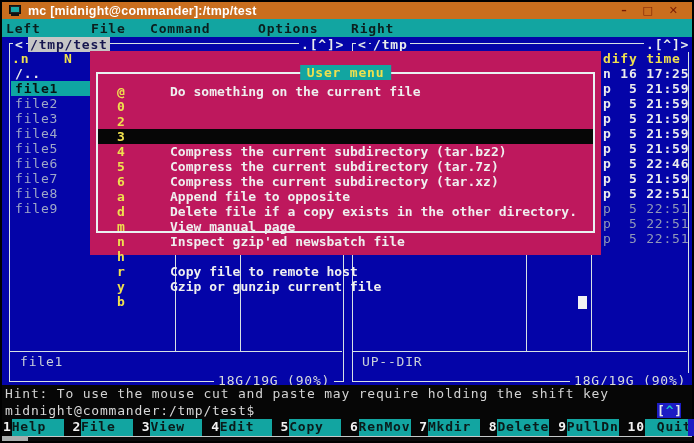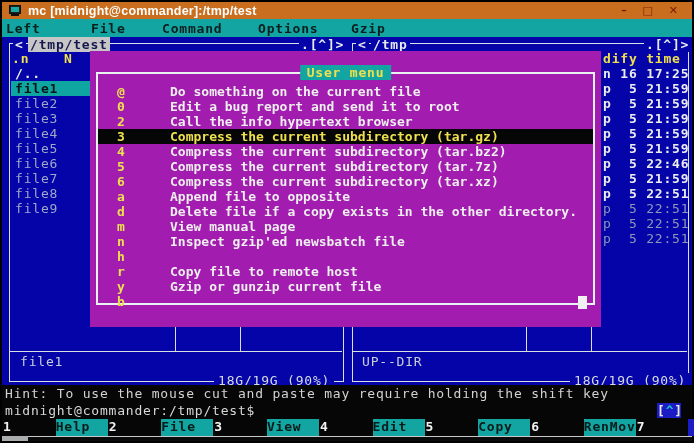--- a/index.html
+++ b/index.html
@@ -38,21 +38,21 @@
   .hdr{position:absolute;color:#EFE04E;}
   .filerow{position:absolute;left:9px;width:330px;padding-left:4px;color:#9FA8C8;}
   .filerow.updir{color:#ECECEC;font-weight:700;}
   .filerow.sel{background:#0FA6A2;color:#071514;font-weight:700;}
   .trow{position:absolute;left:601px;width:86px;color:#ECECEC;}
   .trow.dim{color:#9098B8;font-weight:400;}
   .ministatus{position:absolute;color:#C9D0D8;}
   .sizechip{position:absolute;background:#0404A8;color:#D8DCDC;padding:0 4px;font-weight:400;}
 
   
-  .dialog{position:absolute;left:90px;top:51px;width:511px;height:276px;background:#a21caf;z-index:5;}
+  .dialog{position:absolute;left:90px;top:51px;width:511px;height:204px;background:#be185d;z-index:5;}
   .dframe{position:absolute;left:6px;top:21px;right:6px;bottom:22px;border:2px solid #EAF2F2;}
   .dtitle{position:absolute;top:14px;left:50%;transform:translateX(-50%);background:#12A5A1;
           padding:0 7px;color:#EFE04E;}
   .mrow{position:absolute;left:8px;width:495px;height:15px;}
   .mrow .k{position:absolute;left:19px;color:#EFE04E;}
   .mrow .lb{position:absolute;left:72px;color:#EFEFEF;letter-spacing:0;}
   .mrow.sel{background:#060606;}
   .mrow.sel .lb,.mrow.sel .k{color:#EFE04E;}
   .cursor{position:absolute;left:488px;top:245px;width:9px;height:13px;background:#F2F2F2;}
 
@@ -60,21 +60,21 @@
   .hintrow{position:absolute;left:2px;top:385px;width:690px;height:17px;background:#060606;color:#D2D2D2;}
   .cmdrow{position:absolute;left:2px;top:402px;width:690px;height:17px;background:#060606;color:#D8D8D8;}
   .uparrow{position:absolute;left:655px;top:1px;width:24px;height:15px;background:#1C1CC4;
            color:#E8ECEC;text-align:center;}
   .uparrow b{color:#19C9C5;font-weight:700;}
 
   .fkeybar{position:absolute;left:2px;top:419px;width:690px;height:17px;background:#060606;display:flex;}
   .fk{flex:0 0 69.4px;display:flex;}
   .fk:last-child{flex:1 0 auto;}
   .fknum{color:#F2F2F2;padding-left:1px;}
-  .fklabel{background:#12A5A1;color:#0A1B1A;width:52px;margin-left:44px;}
+  .fklabel{background:#12A5A1;color:#0A1B1A;width:52px;}
   .fk:last-child .fklabel{width:45px;padding-left:12px;}
   .fkend{position:absolute;right:0;top:419px;width:6px;height:17px;background:#1C1CC4;}
 
   .bottomstrip{position:absolute;left:2px;top:436px;width:690px;height:5px;background:#0A0A0A;}
   .strip-line{position:absolute;left:26px;top:0;right:0;height:1px;background:#C6C9C9;}
   .strip-thumb{position:absolute;left:0;top:0;width:26px;height:5px;background:#A9ADAD;}
 </style>
 </head>
 <body>
 
@@ -87,23 +87,23 @@
         </span>
         <span class="base"></span>
     </span>
     <span class="wintitle">mc [midnight@commander]:/tmp/test</span>
     <span class="winbtns">– □ ✕</span>
   </div>
 
   <div class="menubar">
     <span class="menuitem" style="left:4px">Left</span>
     <span class="menuitem" style="left:89px">File</span>
-    <span class="menuitem" style="left:160px">Command</span>
+    <span class="menuitem" style="left:148px">Command</span>
     <span class="menuitem" style="left:256px">Options</span>
-    <span class="menuitem" style="left:349px">Gzip</span>
+    <span class="menuitem" style="left:349px">Right</span>
   </div>
 
   <div class="screen">
     <div class="pframe left"></div>
     <div class="pframe right"></div>
 
     <span class="chip mono" style="left:11px;top:0">&lt;</span>
     <span class="chip mono pathchip" style="left:26px;top:0">/tmp/test</span>
     <span class="chip mono" style="left:297px;top:0">.[^]&gt;</span>
 
@@ -160,29 +160,26 @@
   <div class="dialog">
     <div class="dframe"></div>
     <span class="dtitle mono">User menu</span>
     <div id="dialog-items">
         <div class="mrow" style="top: 33px;">
           <span class="k mono">@</span>
           <span class="lb mono">Do something on the current file</span>
         </div>
         <div class="mrow" style="top: 48px;">
           <span class="k mono">0</span>
-          <span class="lb mono">Edit a bug report and send it to root</span>
         </div>
         <div class="mrow" style="top: 63px;">
           <span class="k mono">2</span>
-          <span class="lb mono">Call the info hypertext browser</span>
         </div>
         <div class="mrow sel" style="top: 78px;">
           <span class="k mono">3</span>
-          <span class="lb mono">Compress the current subdirectory (tar.gz)</span>
         </div>
         <div class="mrow" style="top: 93px;">
           <span class="k mono">4</span>
           <span class="lb mono">Compress the current subdirectory (tar.bz2)</span>
         </div>
         <div class="mrow" style="top: 108px;">
           <span class="k mono">5</span>
           <span class="lb mono">Compress the current subdirectory (tar.7z)</span>
         </div>
         <div class="mrow" style="top: 123px;">

